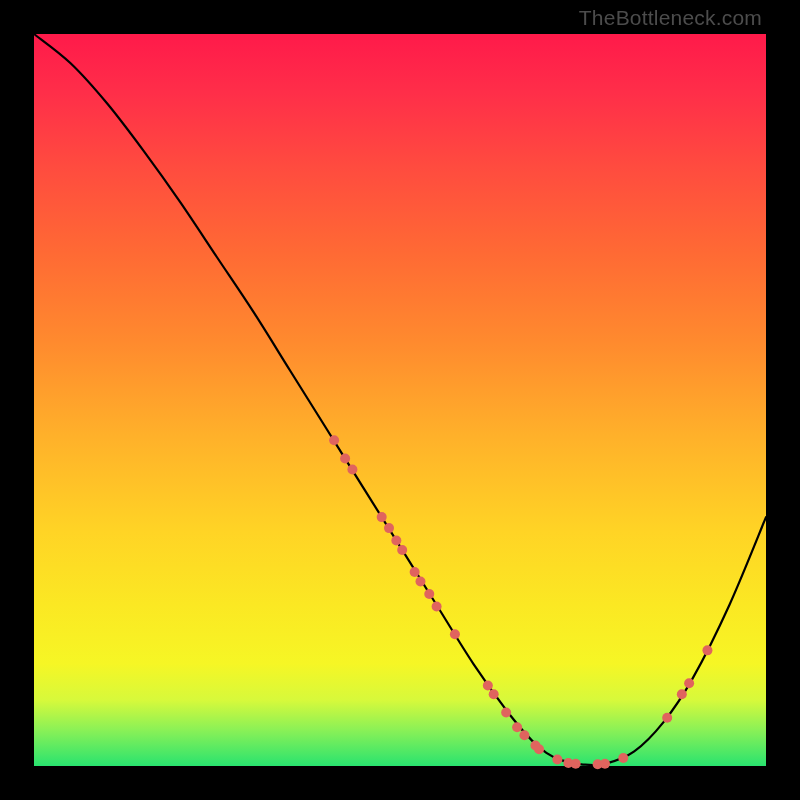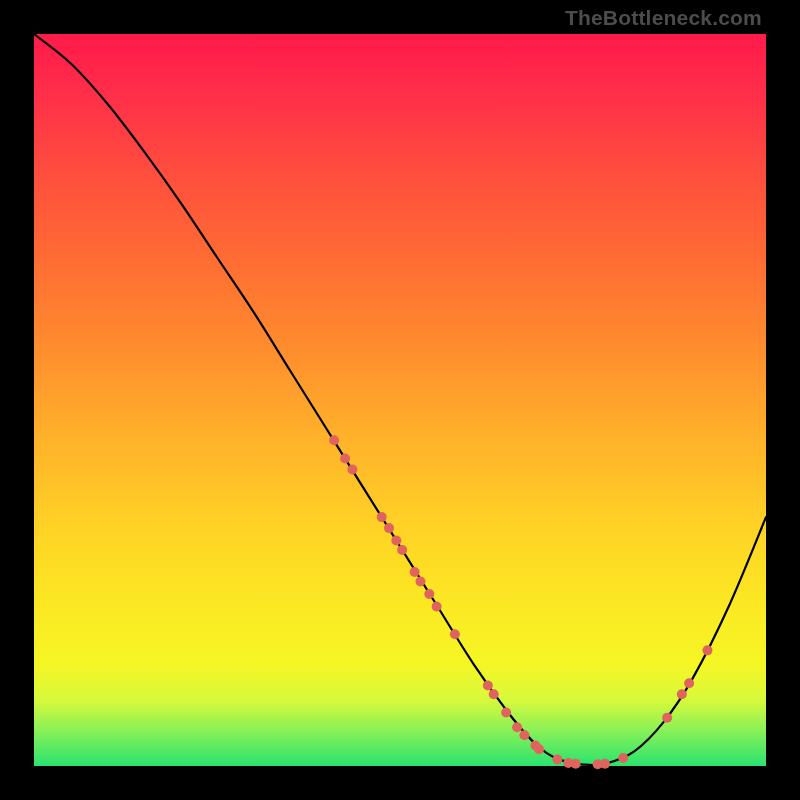--- a/index.html
+++ b/index.html
@@ -41,21 +41,21 @@
       #8cf156 95%,
       #29e36f 100%
     );
   }
   .watermark {
     position: absolute;
     top: 6px;
     right: 38px;
     color: #4c4c4c;
     font-size: 21px;
-    font-weight: 700;
+    font-weight: 400;
     letter-spacing: 0.2px;
     user-select: none;
   }
   svg.curve {
     position: absolute;
     left: 0;
     top: 0;
     width: 732px;
     height: 732px;
     overflow: visible;

